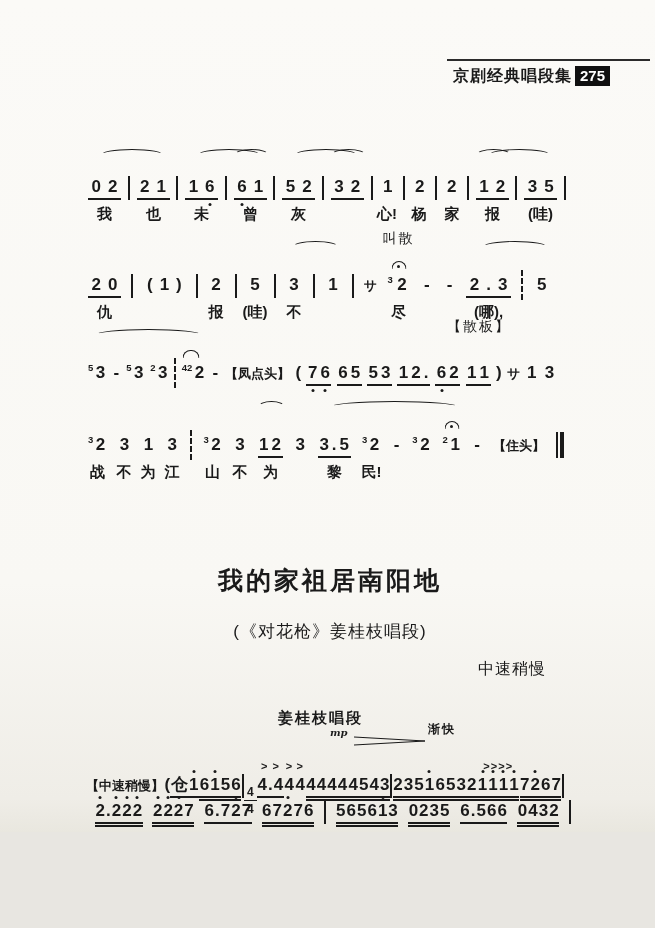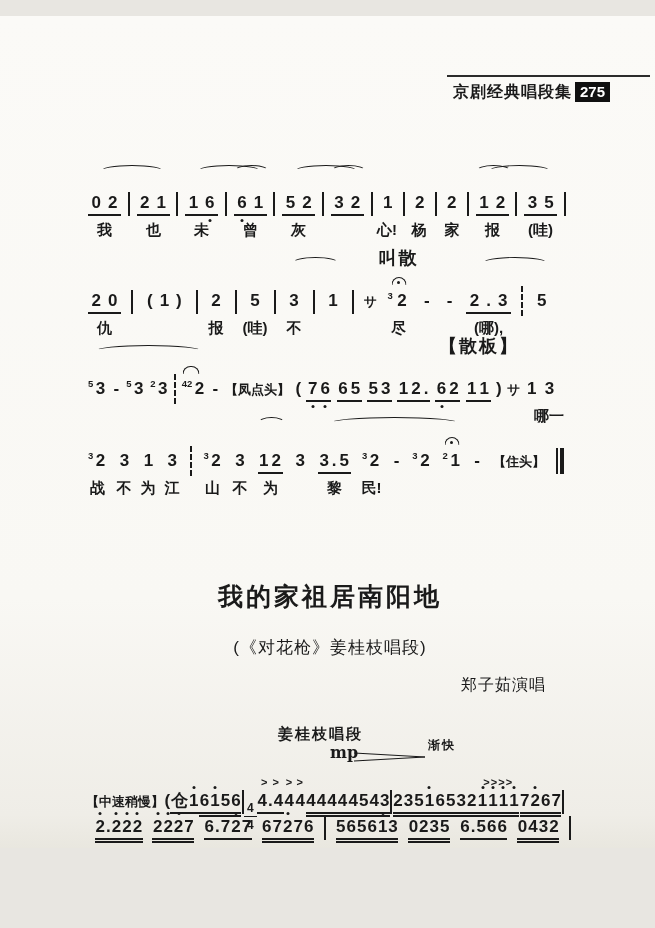--- a/index.html
+++ b/index.html
@@ -1,16 +1,16 @@
 <!DOCTYPE html>
 <html><head>
 <meta charset="utf-8">
 <style>
   html,body{margin:0;padding:0;background:#e8e6e1;}
-  .page{position:relative;width:655px;height:832px;margin:16px auto;overflow:hidden;
+  .page{position:relative;width:655px;height:832px;margin:0 auto;overflow:hidden;
         background:linear-gradient(180deg,#fbfaf7 0%,#f9f8f4 70%,#efede7 96%,#e9e7df 100%);
         font-family:"Liberation Sans","DejaVu Sans",sans-serif;color:#1a1a1a;}
 
   
   .header-rule{position:absolute;top:59px;left:447px;width:203px;height:2px;background:#2b2b2b;}
   .header-text{position:absolute;top:66px;left:453px;font-size:16px;font-weight:bold;letter-spacing:1px;white-space:nowrap;}
   .page-box{display:inline-block;background:#101010;color:#fff;padding:1px 5px 2px;margin-left:3px;font-size:15px;letter-spacing:0;}
 
   
   .system{position:absolute;}
@@ -33,37 +33,37 @@
   .dashbar{display:inline-block;width:0;height:30px;border-left:2px dashed #1a1a1a;transform:translateY(10px);}
   .finalbar{display:inline-flex;gap:2px;transform:translateY(8px);}
   .fb-thin{display:inline-block;width:1.5px;height:26px;background:#1a1a1a;}
   .fb-thick{display:inline-block;width:4px;height:26px;background:#1a1a1a;}
   .lbl{font-size:13px;font-weight:bold;white-space:nowrap;letter-spacing:0;}
   .ptx{font-size:17px;font-weight:bold;}
   .ts{display:inline-flex;flex-direction:column;align-items:center;font-size:12px;font-weight:bold;line-height:1;transform:translateY(6px);letter-spacing:0;}
   .ts-top{border-bottom:1.5px solid #1a1a1a;padding:0 3px 2px;}
   .ts-bot{padding-top:2px;}
   .arc{position:absolute;top:7px;height:11px;border:1.6px solid #1a1a1a;border-bottom:none;border-left-color:transparent;border-right-color:transparent;border-radius:100% 100% 0 0;}
-  .toplabel{position:absolute;top:-4px;transform:translateX(-50%);font-size:18px;font-weight:bold;white-space:nowrap;letter-spacing:2px;}
+  .toplabel{position:absolute;top:-4px;transform:translateX(-50%);font-size:14px;font-weight:normal;white-space:nowrap;letter-spacing:2px;}
   .fermata{position:absolute;top:-14px;left:50%;transform:translateX(-50%);width:13px;height:7px;border:1.6px solid #1a1a1a;border-bottom:none;border-radius:13px 13px 0 0;}
   .fdot{position:absolute;left:50%;top:2.5px;transform:translateX(-50%);width:3px;height:3px;border-radius:50%;background:#1a1a1a;}
   .mini-arc{position:absolute;top:-13px;left:40%;transform:translateX(-50%);width:15px;height:7px;border:1.6px solid #1a1a1a;border-bottom:none;border-radius:15px 15px 0 0;}
   .accents{position:absolute;top:-16px;left:50%;transform:translateX(-50%);font-size:11px;font-weight:bold;letter-spacing:1px;font-style:normal;}
   .note i,.note b{font-style:normal;}
   .lyrow{position:relative;width:100%;height:22px;margin-top:5px;}
   .lyr{position:absolute;top:0;transform:translateX(-50%);font-size:15px;font-weight:600;white-space:nowrap;}
 
   
   .title{position:absolute;top:564px;left:0;width:660px;text-align:center;font-size:25px;font-weight:bold;letter-spacing:3px;}
   .subtitle{position:absolute;top:620px;left:0;width:660px;text-align:center;font-size:17px;letter-spacing:1px;}
   .performer{position:absolute;top:659px;left:0;width:546px;text-align:right;font-size:16px;letter-spacing:1px;}
 
   
   .tempo{position:absolute;top:709px;left:278px;font-size:15px;font-weight:bold;letter-spacing:2px;}
-  .mp{position:absolute;top:727px;left:330px;font-size:16px;font-weight:bold;font-family:"DejaVu Serif","Liberation Serif",serif;text-align:center;}
+  .mp{position:absolute;top:727px;left:330px;font-size:10px;font-weight:bold;font-style:italic;font-family:"DejaVu Serif","Liberation Serif",serif;text-align:center;}
   .hairpin{position:absolute;top:733px;left:353px;}
   .accel{position:absolute;top:721px;left:428px;font-size:12px;font-weight:bold;letter-spacing:2px;}
 
   
   .wm-name{position:absolute;top:843px;left:487px;font-size:44px;font-weight:bold;color:#9a9a9a;letter-spacing:7px;white-space:nowrap;}
   .wm-url{position:absolute;top:888px;left:418px;font-size:29px;font-weight:bold;color:#8f8f8f;white-space:nowrap;}
 </style>
 </head>
 <body>
 
@@ -172,23 +172,20 @@
         <span class="note u1"><span class="ch">1</span><span class="ch">2</span><span class="ch">.</span></span>
         <span class="note u1"><span class="ch">6<i class="dotb"></i></span><span class="ch">2</span></span>
         <span class="note u1"><span class="ch">1</span><span class="ch">1</span></span>
         <span class="ptx">)</span>
         <span class="lbl">サ</span>
         <span class="note"><span class="ch">1</span></span>
         <span class="note"><span class="ch">3</span></span>
         <div class="arc" style="left: 6.65px; width: 105.35px;"></div>
         <div class="toplabel" style="left: 391px;">【散板】</div>
       </div>
-      <div class="lyrow">
-        <span class="lyr" style="left: 461px;">哪一</span>
-      </div>
     </div>
   <div class="system pt-lg sp-mid" style="top:394px;left:88px;width:476px">
       <div class="noterow">
         <span class="note"><sup class="g">3</sup><span class="ch">2</span></span>
         <span class="note"><span class="ch">3</span></span>
         <span class="note"><span class="ch">1</span></span>
         <span class="note"><span class="ch">3</span></span>
         <span class="dashbar"></span>
         <span class="note"><sup class="g">3</sup><span class="ch">2</span></span>
         <span class="note"><span class="ch">3</span></span>
@@ -256,21 +253,21 @@
         <span class="note u2"><span class="ch">5</span><span class="ch">6</span><span class="ch">5</span><span class="ch">6</span><span class="ch">1<i class="dota"></i></span><span class="ch">3</span></span>
         <span class="note u2"><span class="ch">0</span><span class="ch">2</span><span class="ch">3</span><span class="ch">5</span></span>
         <span class="note u1"><span class="ch">6</span><span class="ch">.</span><span class="ch">5</span><span class="ch">6</span><span class="ch">6</span></span>
         <span class="note u2"><span class="ch">0</span><span class="ch">4</span><span class="ch">3</span><span class="ch">2</span></span>
         <span class="bar"></span>
       </div>
     </div>
 
   <div class="title">我的家祖居南阳地</div>
   <div class="subtitle">(《对花枪》姜桂枝唱段)</div>
-  <div class="performer">郑子茹演唱</div>
+  <div class="performer">中速稍慢</div>
 
   <div class="tempo">姜桂枝唱段</div>
   <div class="mp">mp</div>
   <div class="hairpin">
     <svg width="74" height="12" viewBox="0 0 74 12">
       <line x1="1" y1="2" x2="72" y2="6" stroke="#1a1a1a" stroke-width="1.2"></line>
       <line x1="1" y1="10" x2="72" y2="6" stroke="#1a1a1a" stroke-width="1.2"></line>
     </svg>
   </div>
   <div class="accel">渐快</div>

